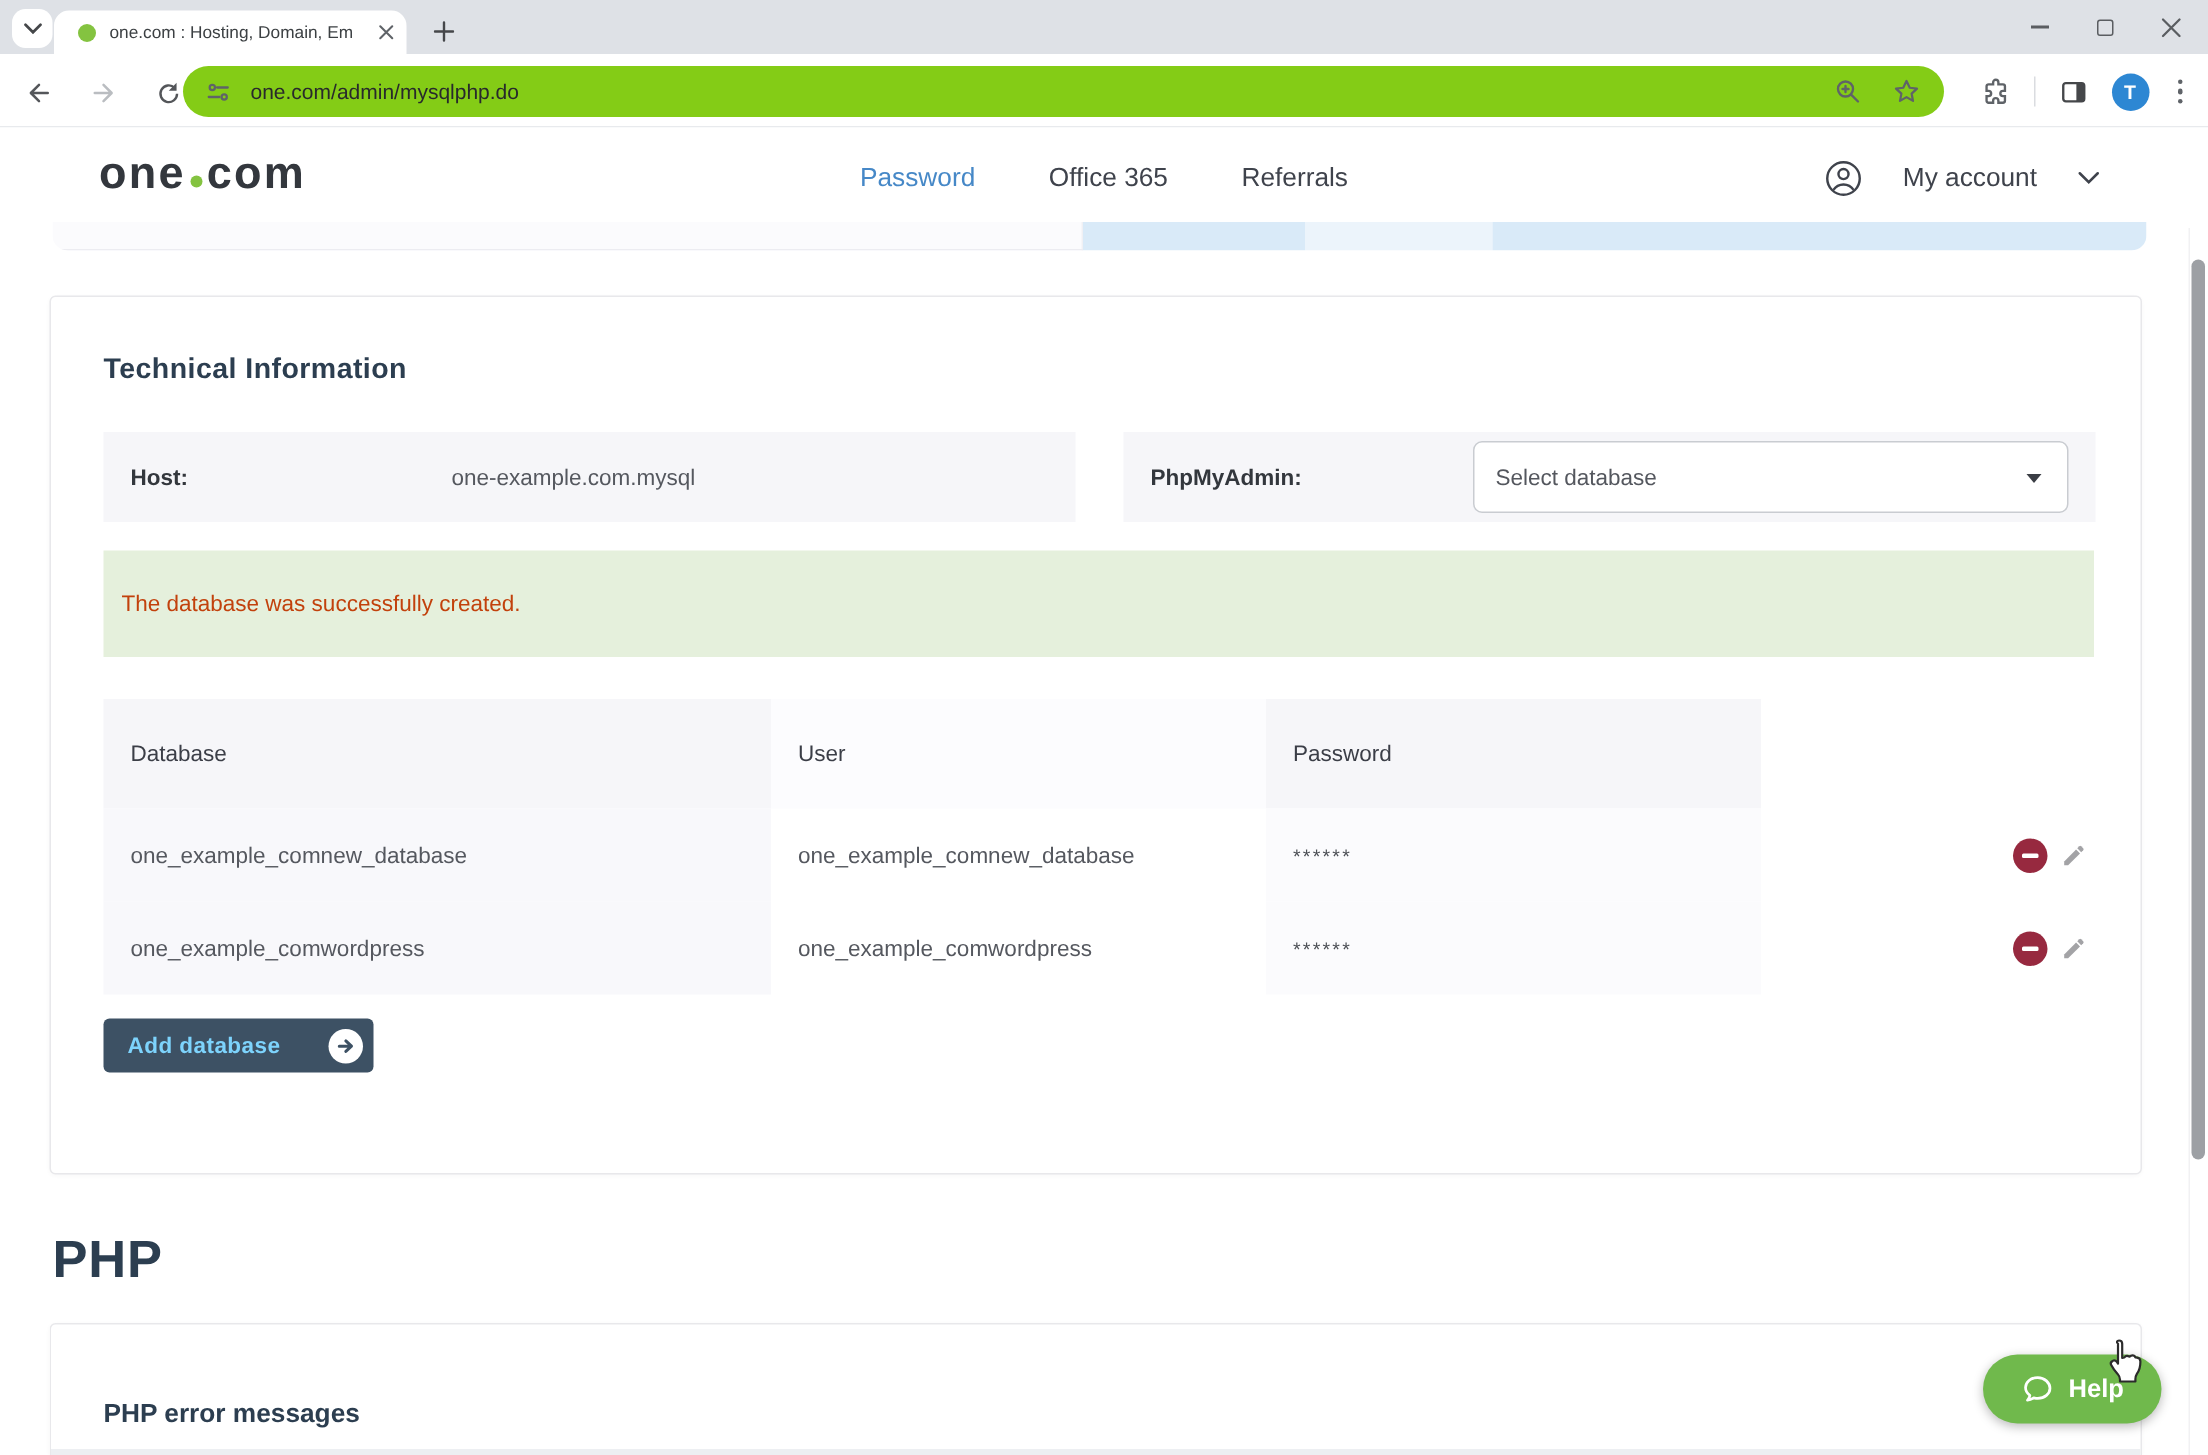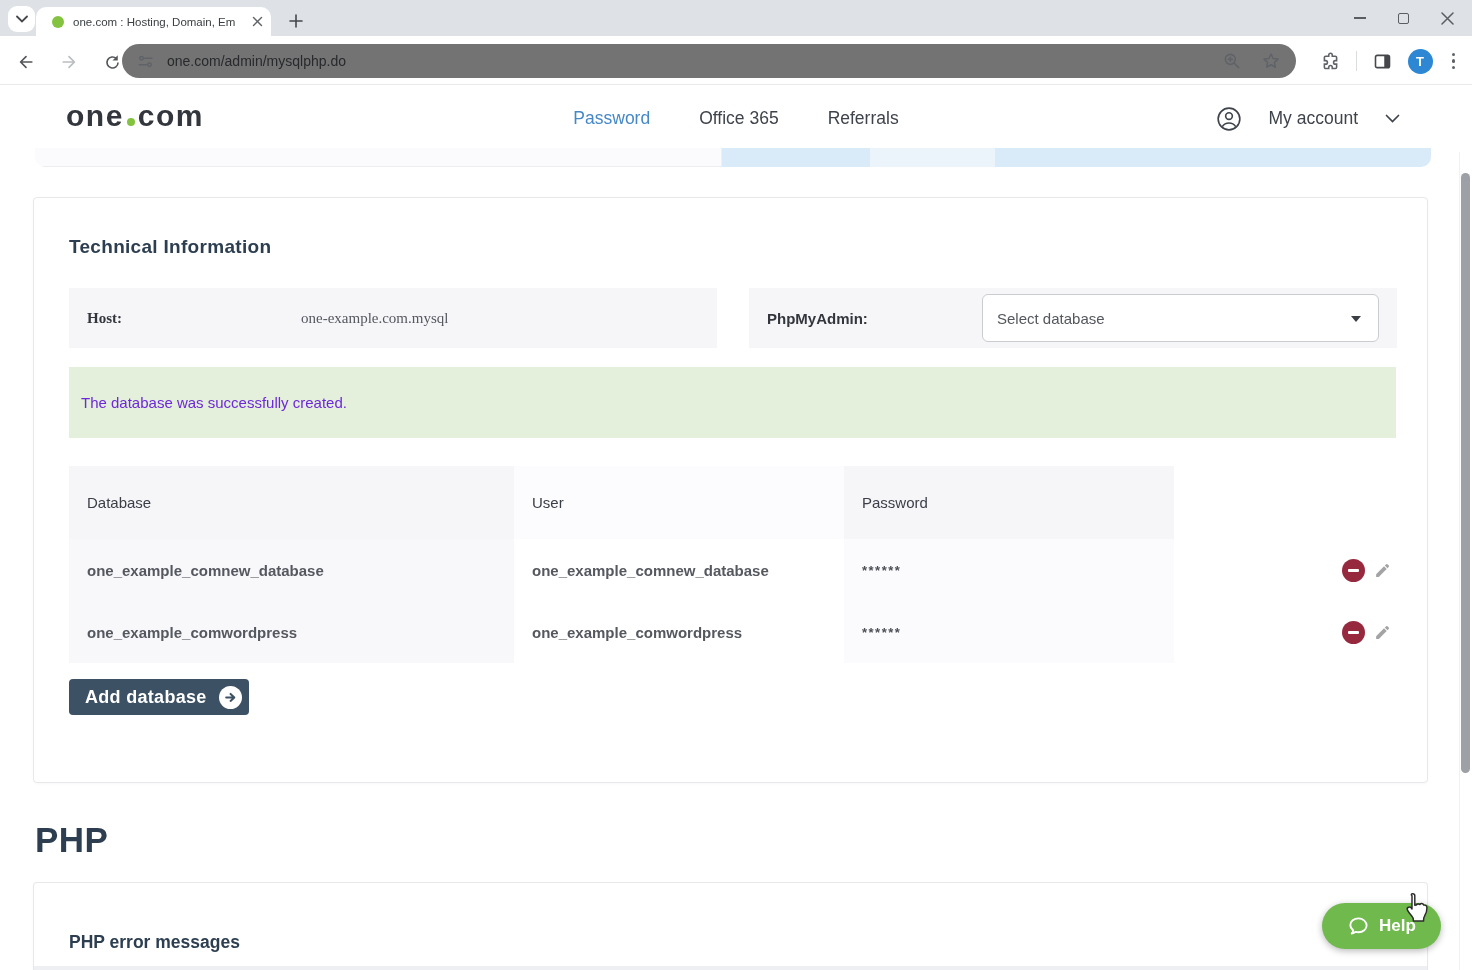--- a/index.html
+++ b/index.html
@@ -18,21 +18,21 @@
   .newtab { position:absolute; left:283px; top:8px; width:26px; height:26px; display:flex;
             align-items:center; justify-content:center; }
   .wincontrols { position:absolute; right:18px; top:0; height:36px; display:flex; align-items:center; gap:32px; }
   .win-min { width:12px; height:2px; background:#5a5d61; }
   .win-max { width:11px; height:11px; border:1.5px solid #5a5d61; border-radius:2px; }
 
   .toolbar { position:absolute; top:36px; left:0; width:1472px; height:49px; background:#fff;
              border-bottom:1px solid #e8eaed; }
   .navbtns { position:absolute; left:12px; top:48px; display:flex; gap:15px; align-items:center; }
   .navbtn { width:28px; height:28px; display:flex; align-items:center; justify-content:center; }
-  .addressbar { position:absolute; left:122px; top:44px; width:1174px; height:34px; background:#737373;
+  .addressbar { position:absolute; left:122px; top:44px; width:1174px; height:34px; background:#84cc16;
                 border-radius:17px; display:flex; align-items:center; }
   .url-text { margin-left:12px; font-size:14px; color:#28292c; }
   .addr-right { margin-left:auto; display:flex; align-items:center; gap:19px; margin-right:15px; }
   .toolbar-right { position:absolute; right:13px; top:44px; height:34px; display:flex; align-items:center; gap:15px; }
   .tb-sep { width:1px; height:20px; background:#dadce0; }
   .avatar { width:25px; height:25px; border-radius:50%; background:#2d87d3; color:#fff; font-size:13px;
             font-weight:bold; display:flex; align-items:center; justify-content:center; }
   .kebab { display:flex; flex-direction:column; gap:3px; padding:0 4px; }
   .kebab i { width:3.5px; height:3.5px; border-radius:50%; background:#5f6368; display:block; }
 
@@ -55,50 +55,50 @@
   .seg-b { width:148px; background:#d9eaf8; }
   .seg-c { width:125px; background:#ecf4fb; }
   .seg-d { flex:1; background:#d9eaf8; }
 
   
   .card { background:#fff; border:1px solid #e8e8eb; border-radius:4px; box-shadow:0 1px 3px rgba(0,0,0,0.03); }
   .card-main { position:absolute; left:33px; top:197px; width:1395px; height:586px; }
   .ti-title { position:absolute; left:35px; top:38px; font-size:19px; font-weight:600; color:#2C3E50;
               letter-spacing:0.3px; }
   .info-row { position:absolute; top:90px; height:60px; width:648px; background:#f6f6f9; }
-  .host-row { left:35px;font-family:Liberation Serif, serif; } .pma-row { left:715px; }
+  .host-row { left:35px; } .pma-row { left:715px; }
   .row-label { position:absolute; left:18px; top:0; height:60px; display:flex; align-items:center;
                font-size:15px; font-weight:bold; color:#33373d; }
   .host-value { position:absolute; left:232px; top:0; height:60px; display:flex; align-items:center;
                 font-size:15px; color:#55585f; }
   .pma-select { position:absolute; left:233px; top:6px; width:397px; height:48px; background:#fff;
                 border:1px solid #c9ccd1; border-radius:6px; display:flex; align-items:center;
                 padding-left:14px; font-size:15px; color:#54575e; cursor:pointer; }
   .select-caret { position:absolute; right:17px; top:21px; width:0; height:0;
                   border-left:5.5px solid transparent; border-right:5.5px solid transparent;
                   border-top:6.5px solid #3b3e45; }
   .success-box { position:absolute; left:35px; top:169px; width:1327px; height:71px; background:#E5F0DC;
-                 display:flex; align-items:center; padding-left:12px; font-size:15px; color:#6d28d9; }
+                 display:flex; align-items:center; padding-left:12px; font-size:15px; color:#c2410c; }
 
   .db-table { position:absolute; left:35px; top:268px; width:1352px; display:grid;
               grid-template-columns:445px 330px 330px 247px; grid-template-rows:73px 62px 62px; }
   .cell { display:flex; align-items:center; padding-left:18px; font-size:15px; }
   .hc { color:#3b3e47; }
-  .dc { color:#55585f;font-weight:bold; }
+  .dc { color:#55585f; }
   .bg-g1 { background:#f6f6f9; } .bg-g2 { background:#fcfcfe; }
   .bg-r1 { background:#f8f8fb; } .bg-r2 { background:#fbfbfd; }
   .pw { font-size:13px; letter-spacing:1.5px; color:#4c4f55; }
   .actions { justify-content:flex-end; padding-right:30px; gap:9px; }
   .del-btn { width:23px; height:23px; border-radius:50%; background:#97293F; position:relative; cursor:pointer; }
   .del-btn::after { content:""; position:absolute; left:6px; top:10px; width:11px; height:3px;
                     background:#fff; border-radius:1px; }
   .edit-btn { display:flex; cursor:pointer; }
 
   .add-btn { position:absolute; left:35px; top:481px; width:180px; height:36px; background:#3D5164;
-             border-radius:4px; display:flex; align-items:center; color:#ffffff; font-size:18px;
+             border-radius:4px; display:flex; align-items:center; color:#7dd3fc; font-size:15px;
              font-weight:bold; cursor:pointer; letter-spacing:0.3px; }
   .add-btn-label { margin-left:16px; }
   .add-btn-circle { margin-left:auto; margin-right:7px; width:23px; height:23px; border-radius:50%;
                     background:#fff; display:flex; align-items:center; justify-content:center; }
 
   
   .php-title { position:absolute; left:35px; top:820px; font-size:35px; font-weight:bold; color:#2C3E50;
                letter-spacing:0.5px; }
   .card-php { position:absolute; left:33px; top:882px; width:1395px; height:88px;
               border-radius:4px 4px 0 0; border-bottom:none; }

